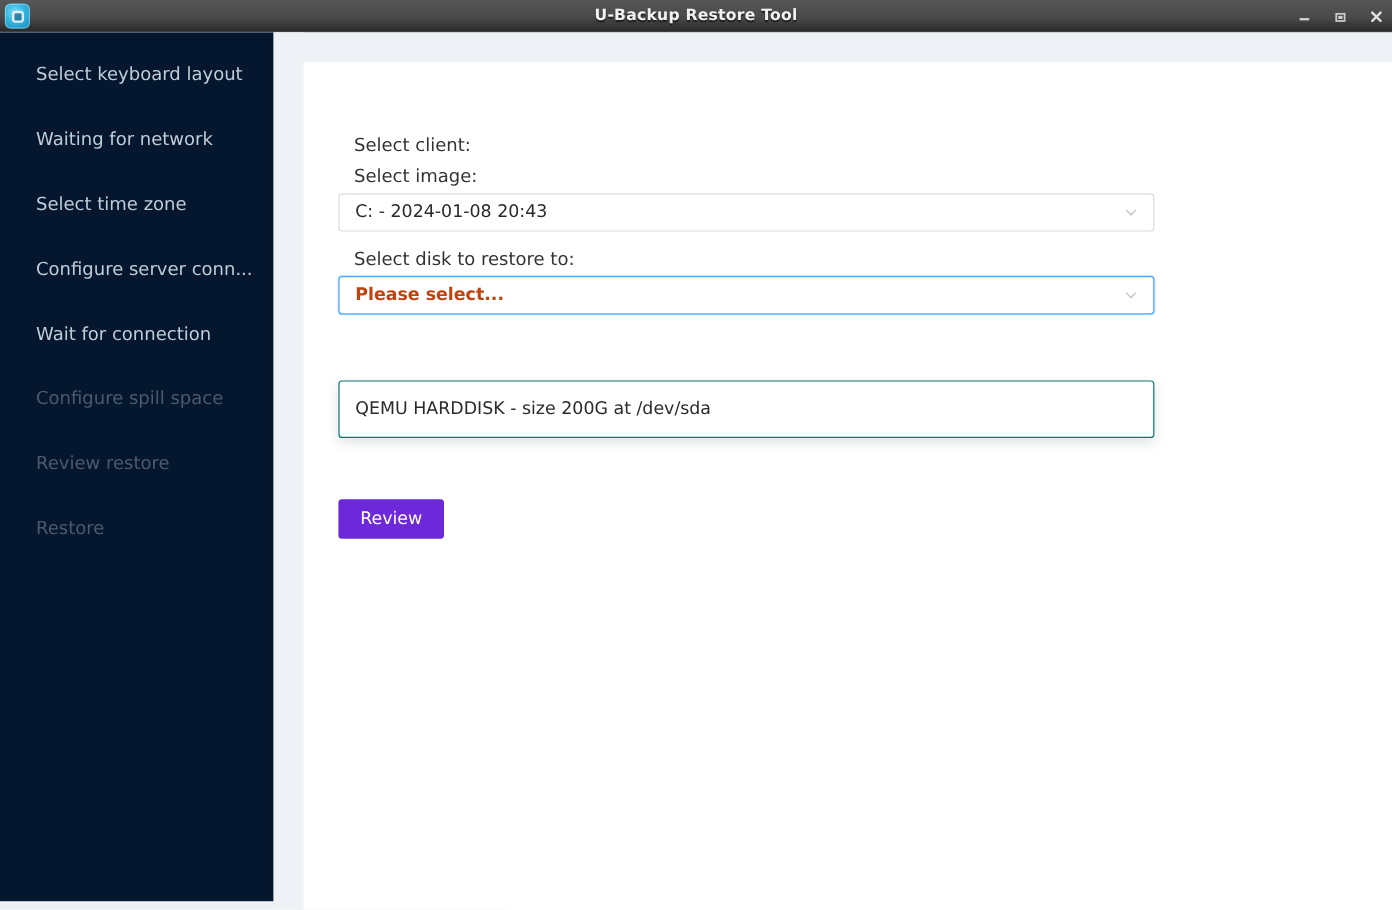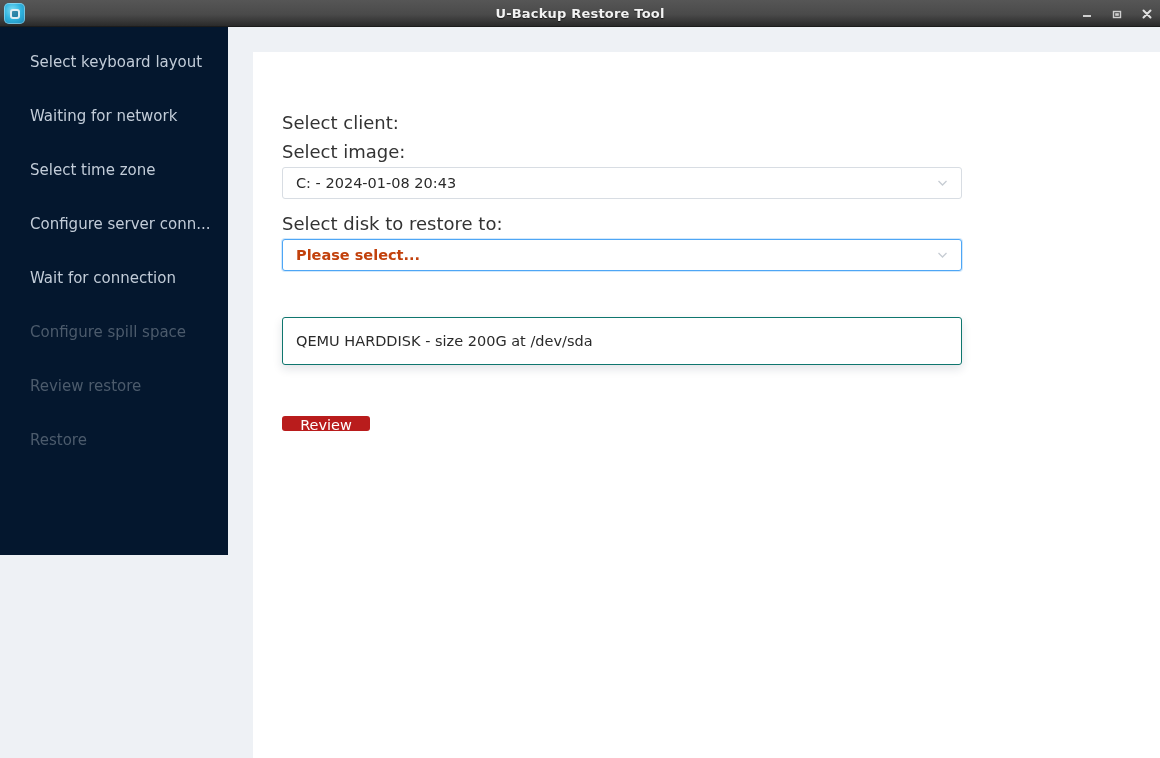--- a/index.html
+++ b/index.html
@@ -50,21 +50,21 @@
   .win-btn svg { display: block; }
 
   
   .body-area {
     position: absolute; left: 0; top: 27px;
     width: 1160px; height: 731px;
     background: #eef1f5;
   }
   .sidebar {
     position: absolute; left: 0; top: 0;
-    width: 228px; height: 528px;
+    width: 228px; height: 724px;
     background: #04172e;
     padding-top: 8px;
   }
   .nav-item {
     height: 54px;
     display: flex; align-items: center;
     padding-left: 30px;
     font-size: 15px;
     color: #c2ccd8;
     cursor: pointer;
@@ -89,23 +89,24 @@
     width: 907px; height: 706px;
     background: #ffffff;
   }
 
   
   .form {
     position: absolute; left: 29px; top: 60px;
     width: 680px;
   }
   .field-label {
-    font-size: 18px;
+    font-size: 15px;
     color: #333333;
     margin-bottom: 5px;
+    margin-left: 13px;
   }
   .select-box {
     position: relative;
     width: 680px; height: 32px;
     border: 1px solid #d8dde3;
     border-radius: 3px;
     background: #ffffff;
     display: flex; align-items: center;
     padding: 0 30px 0 13px;
     font-size: 14.5px;
@@ -143,22 +144,22 @@
     height: 34px;
     display: flex; align-items: center;
     padding: 0 13px;
     font-size: 14.5px;
     color: #2b2b2b;
     cursor: pointer;
   }
 
   .review-btn {
     position: absolute; left: 29px; top: 364px;
-    width: 88px; height: 15px;
-    background: #b91c1c;
+    width: 88px; height: 33px;
+    background: #6d28d9;
     border: none; border-radius: 3px;
     color: #ffffff;
     font-size: 14.5px;
     font-family: "DejaVu Sans", "Liberation Sans", sans-serif;
     cursor: pointer;
   }
 </style>
 </head>
 <body>
 

